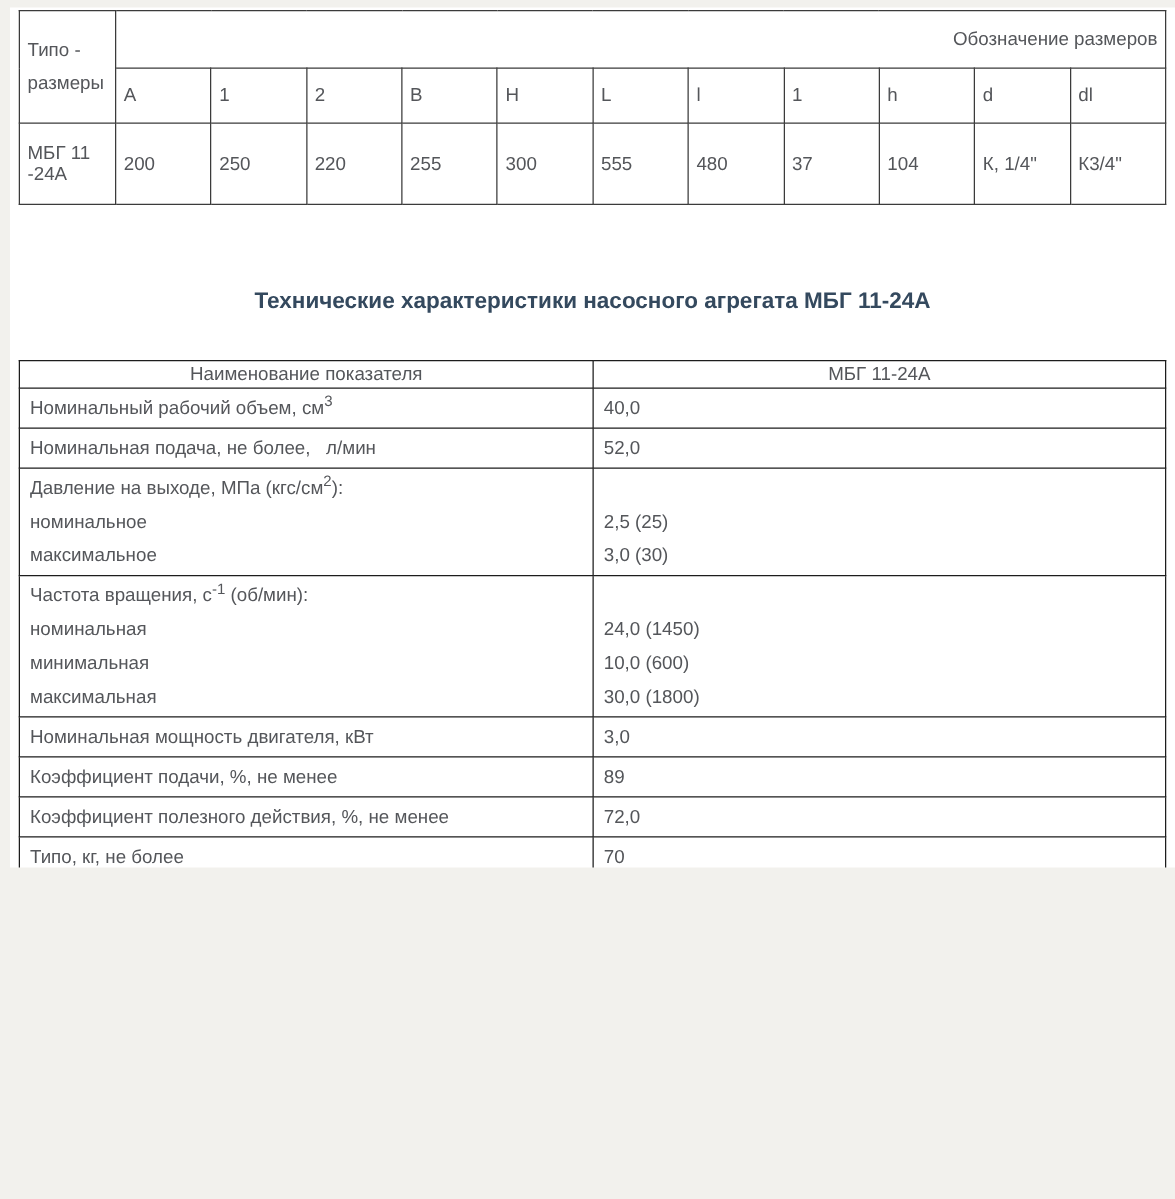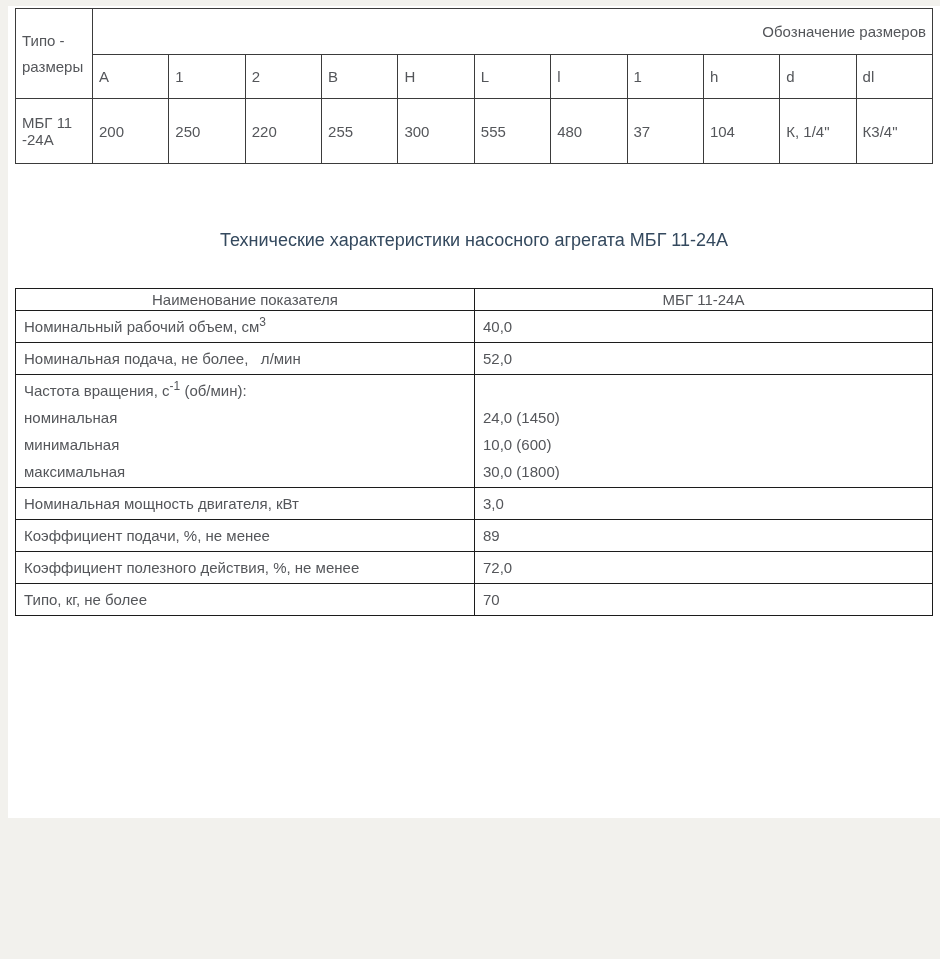--- a/index.html
+++ b/index.html
@@ -10,21 +10,21 @@
     background: #ffffff;
   }
   .frame {
     position: relative;
     width: 940px; height: 959px;
     background: var(--frame-bg, #f2f1ed);
   }
   .content {
     position: absolute;
     left: 8px; top: 6px;
-    width: 932px; height: 812px;
+    width: 932px; height: 688px;
     background: #ffffff;
     padding: 2px 0 0 7px;
     overflow: hidden;
   }
   table {
     border-collapse: collapse;
     table-layout: fixed;
     width: 918px;
     color: var(--text-color, #54565a);
     font-size: 15px;
@@ -38,21 +38,21 @@
   }
   .dim-table .corner { line-height: 26px; }
   .dim-table .group { text-align: right; height: 46px; }
   .dim-table .colhead { height: 44px; }
   .dim-table .datarow td { height: 65px; }
   
   .title {
     width: 918px;
     text-align: center;
     font-size: 18px;
-    font-weight: normal;
+    font-weight: bold;
     color: var(--title-color, #34495e);
     margin: 66px 0 37px 0;
   }
   
   .specs-table td {
     border: 1px solid var(--border-specs, #1c1c1c);
     padding: 2px 8px;
     vertical-align: middle;
     overflow: hidden;
   }
@@ -141,20 +141,32 @@
           <tr>
             <td class="label">
               <div class="line">Номинальная подача, не более, &nbsp;&nbsp;л/мин</div>
             </td>
             <td class="value">
               <div class="line">52,0</div>
             </td>
           </tr>
           <tr>
             <td class="label">
+              <div class="line">Давление на выходе, МПа (кгс/см<sup>2</sup>):</div>
+              <div class="line">номинальное</div>
+              <div class="line">максимальное</div>
+            </td>
+            <td class="value">
+              <div class="line">&nbsp;</div>
+              <div class="line">2,5 (25)</div>
+              <div class="line">3,0 (30)</div>
+            </td>
+          </tr>
+          <tr>
+            <td class="label">
               <div class="line">Частота вращения, с<sup>-1</sup> (об/мин):</div>
               <div class="line">номинальная</div>
               <div class="line">минимальная</div>
               <div class="line">максимальная</div>
             </td>
             <td class="value">
               <div class="line">&nbsp;</div>
               <div class="line">24,0 (1450)</div>
               <div class="line">10,0 (600)</div>
               <div class="line">30,0 (1800)</div>

